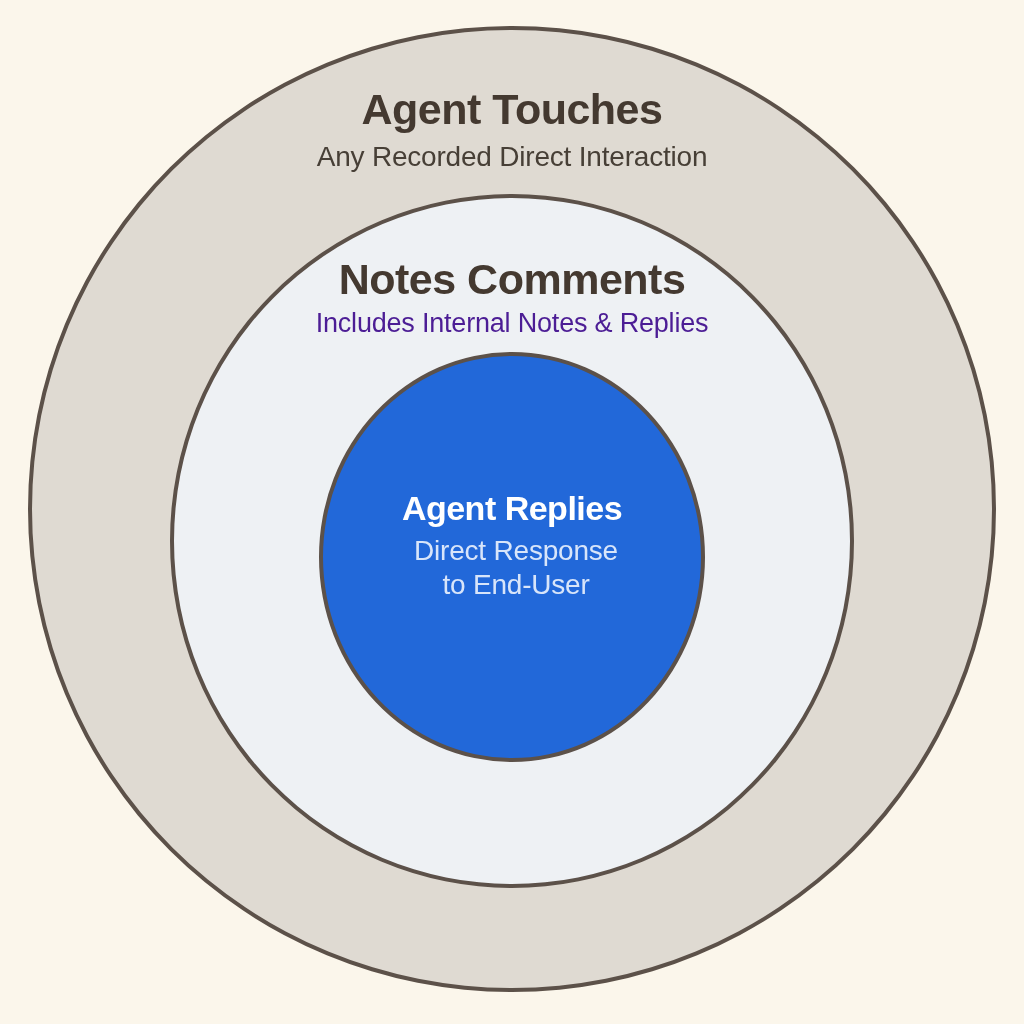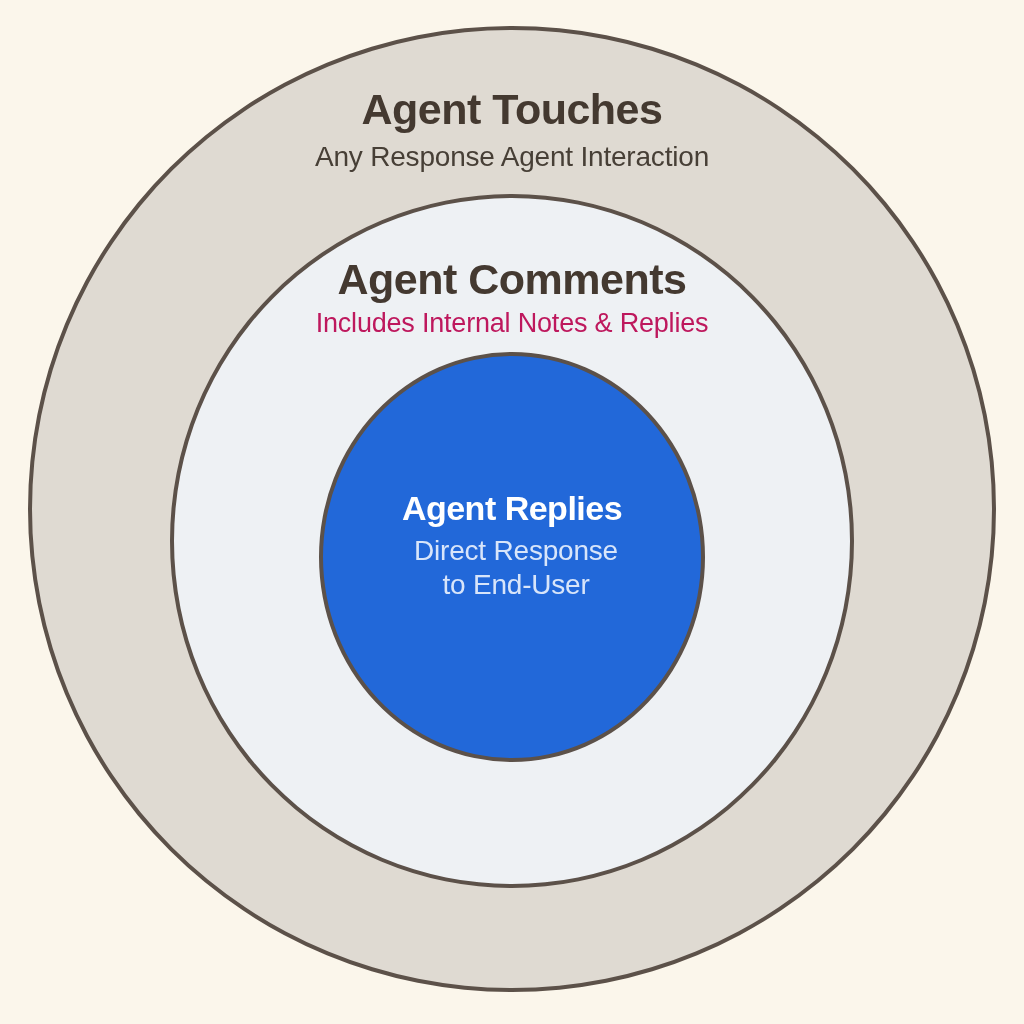--- a/index.html
+++ b/index.html
@@ -70,24 +70,24 @@
 <div class="canvas" style="background-color: rgb(251, 246, 235);">
 
   <div class="ring ring-outer" style="background-color: rgb(223, 218, 210);"></div>
 
   <div class="ring ring-middle" style="background-color: rgb(238, 241, 244);"></div>
 
   <div class="ring ring-inner" style="background-color: rgb(34, 104, 217);"></div>
 
   <div class="label-block ring-title outer-title" style="color: rgb(68, 57, 48);">Agent Touches</div>
 
-  <div class="label-block ring-subtitle outer-subtitle" style="color: rgb(71, 63, 54);">Any Response Agent Interaction</div>
+  <div class="label-block ring-subtitle outer-subtitle" style="color: rgb(71, 63, 54);">Any Recorded Direct Interaction</div>
 
-  <div class="label-block ring-title middle-title" style="color: rgb(68, 57, 48);">Agent Comments</div>
+  <div class="label-block ring-title middle-title" style="color: rgb(68, 57, 48);">Notes Comments</div>
 
-  <div class="label-block ring-subtitle middle-subtitle" style="color: #be185d;">Includes Internal Notes &amp; Replies</div>
+  <div class="label-block ring-subtitle middle-subtitle" style="color: #4c1d95;">Includes Internal Notes &amp; Replies</div>
 
   <div class="label-block ring-title inner-title" style="color: rgb(255, 255, 255);">Agent Replies</div>
 
   <div class="label-block ring-subtitle inner-subtitle" style="color: rgb(216, 229, 250); margin-left: 8px;">Direct Response
 to End-User</div>
 
 </div>
 
 </body></html>

